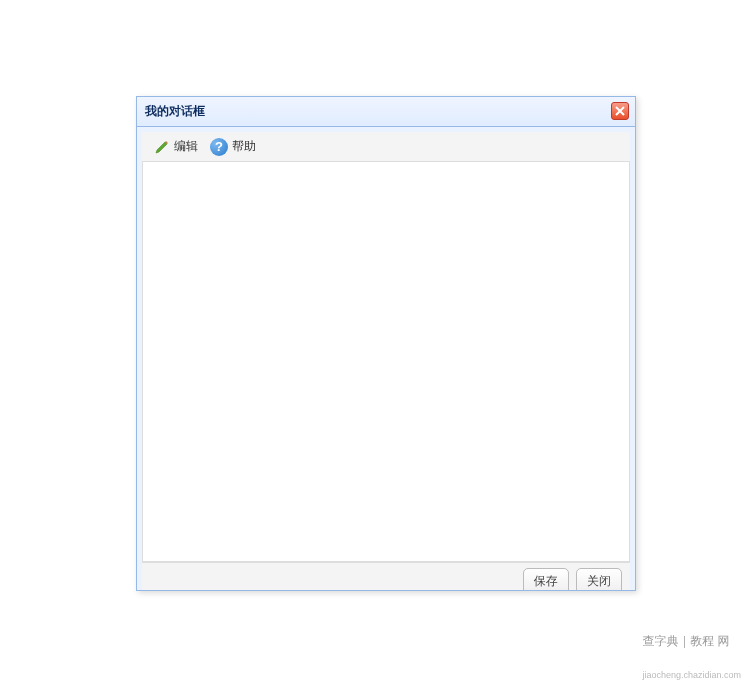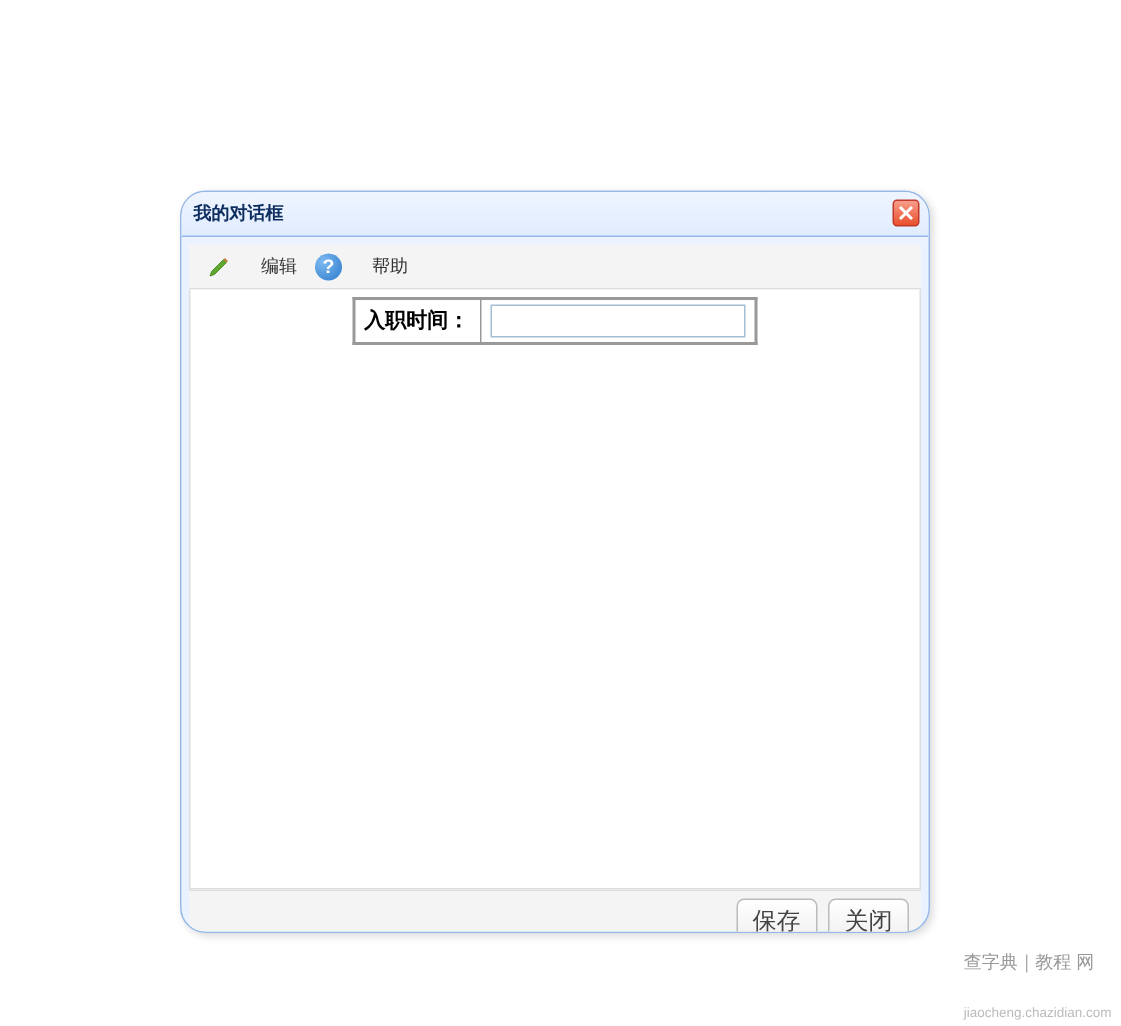--- a/index.html
+++ b/index.html
@@ -6,30 +6,29 @@
     body {
       font-family: "Microsoft YaHei", Arial, sans-serif;
       font-size: 12px;
       background: #fff;
       width: 747px;
       height: 684px;
       position: relative;
     }
     .dialog {
       position: absolute;
-      left: 120px;
+      left: 136px;
       top: 96px;
       width: 500px;
       height: 495px;
       border: 1px solid #95b8e7;
-      border-radius: 17px;
+      border-radius: 0;
       background: linear-gradient(to bottom, #eaf2ff, #eaf2ff);
       box-shadow: 2px 2px 6px rgba(0,0,0,0.15);
       overflow: hidden;
-      margin-top: 31px;
     }
     .dialog-header {
       background: linear-gradient(to bottom, #eff5ff, #e0ecff);
       border-bottom: 1px solid #95b8e7;
       padding: 6px 8px;
       position: relative;
       height: 30px;
     }
     .dialog-title {
       font-weight: bold;
@@ -57,21 +56,21 @@
       padding: 4px 8px;
       height: 30px;
       margin: 5px 5px 0 5px;
       display: flex;
       align-items: center;
       gap: 4px;
     }
     .toolbar-item {
       display: inline-flex;
       align-items: center;
-      gap: 20px;
+      gap: 4px;
       padding: 2px 4px;
       cursor: pointer;
       color: #333;
     }
     .pencil-icon {
       width: 16px; height: 16px;
       display: inline-flex;
       align-items: center;
       justify-content: center;
     }
@@ -154,21 +153,21 @@
       margin: 0 5px 5px 5px;
       text-align: right;
       height: 35px;
     }
     .footer-btn {
       display: inline-block;
       border: 1px solid #bbb;
       background: linear-gradient(to bottom, #ffffff, #eeeeee);
       border-radius: 5px;
       padding: 4px 10px;
-      font-size: 16px;
+      font-size: 12px;
       color: #444;
       cursor: pointer;
       margin-left: 4px;
     }
     .page-footer {
       position: absolute;
       right: 6px;
       bottom: 4px;
       font-size: 12px;
       color: #999;
@@ -207,26 +206,20 @@
     </span>
     <span class="toolbar-item">
       <span class="help-icon">?</span>
       <span>帮助</span>
     </span>
   </div>
 
   <div class="dialog-body">
     <table class="form-table">
       <tbody>
-      <tr>
-        <td class="label-cell">入职时间：</td>
-        <td class="input-cell">
-          <input type="text" class="text-input" value="" style="">
-        </td>
-      </tr>
     </tbody>
       </table>
   </div>
 
   <div class="dialog-footer">
     <span class="footer-btn">保存</span>
     <span class="footer-btn">关闭</span>
   </div>
 </div>
 

